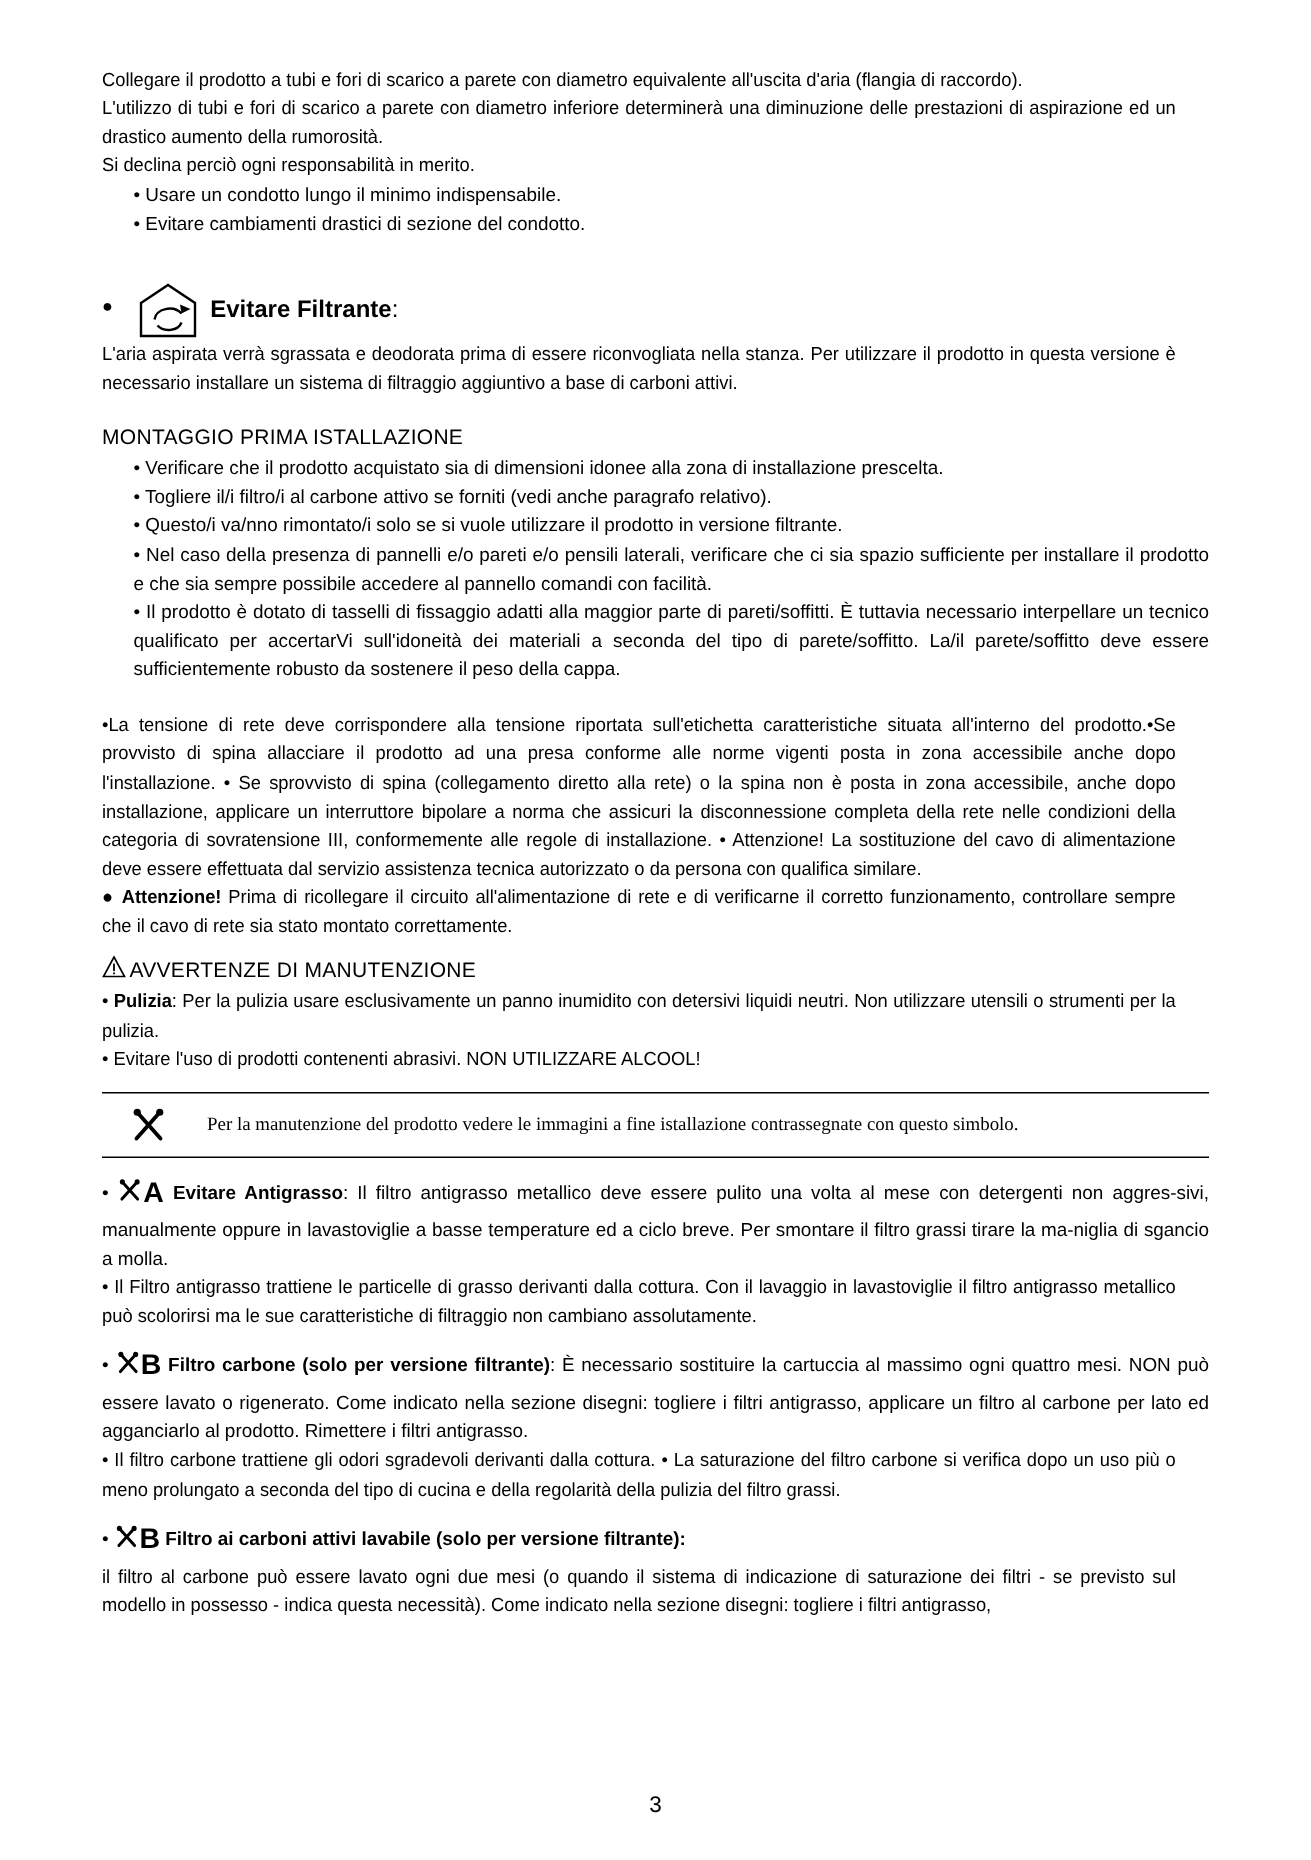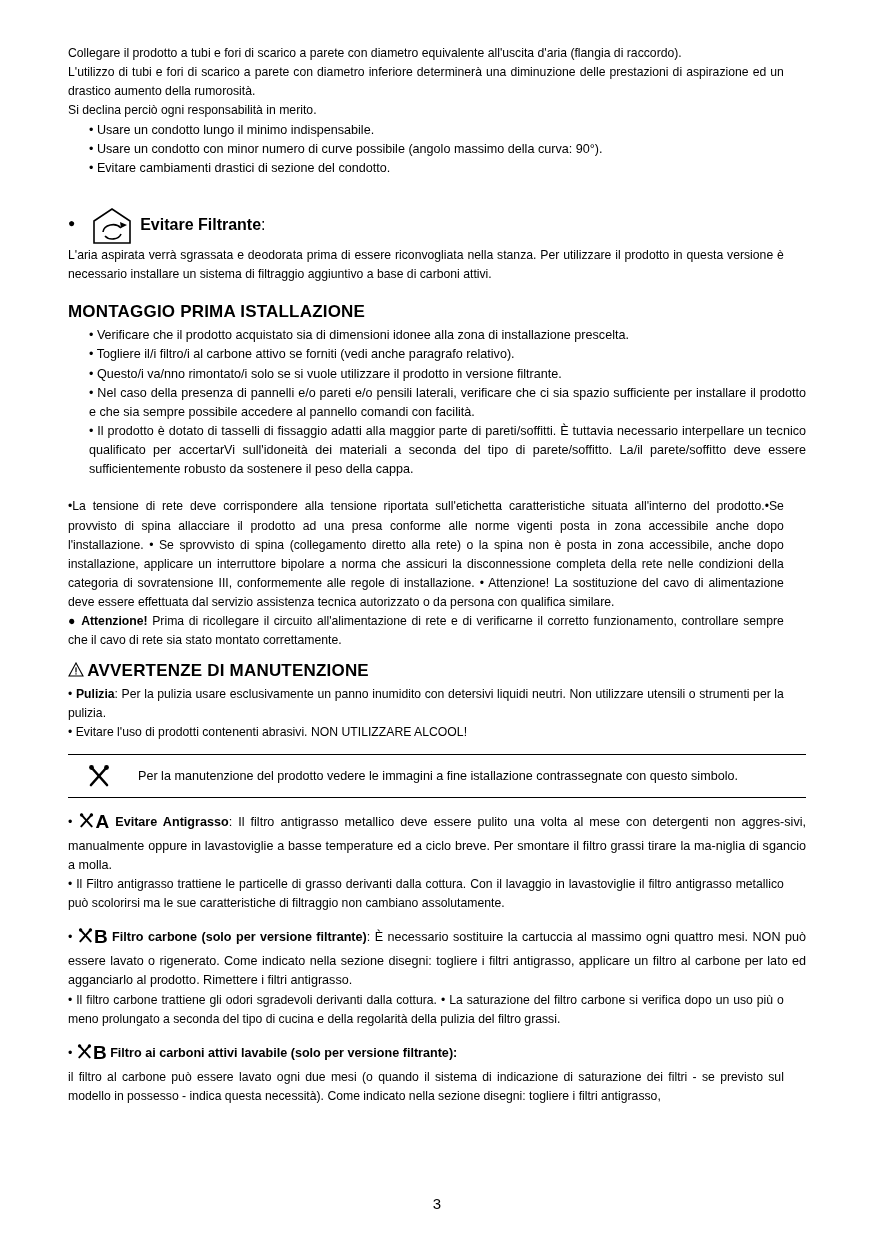--- a/index.html
+++ b/index.html
@@ -33,22 +33,22 @@
     font-stretch: semi-condensed;
     transform: scaleX(0.97);
     transform-origin: left center;
   }
   .block { margin-bottom: 0px; }
   .spacer-sm { height: 10px; }
   .spacer-md { height: 18px; }
   .spacer-lg { height: 26px; }
 
   h2.section {
-    font-size: 17px;
-    font-weight: bold;
+    font-size: 14px;
+    font-weight: normal;
     margin: 0 0 4px 0;
     letter-spacing: 0.2px;
     font-stretch: condensed;
   }
   .bullets div {
     font-size: 12.6px;
     line-height: 1.52;
     text-align: justify;
     margin-left: 21px;
   }
@@ -75,20 +75,21 @@
   
   .rule-box {
     border-top: 1.2px solid #000;
     border-bottom: 1.2px solid #000;
     padding: 8px 0 8px 0;
     margin-top: 12px;
     margin-bottom: 10px;
     display: flex;
     align-items: center;
     gap: 26px;
+    font-family: Liberation Serif, serif;
   }
   .rule-box .tool {
     margin-left: 18px;
     width: 26px;
     height: 26px;
     flex: none;
   }
   .rule-box .txt {
     font-size: 12.6px;
   }
@@ -131,21 +132,20 @@
 <body>
 
 <div class="page">
 
   <div class="block">
     <p class="condensed">Collegare il prodotto a tubi e fori di scarico a parete con diametro equivalente all'uscita d'aria (flangia di raccordo).</p>
     <p class="condensed">L'utilizzo di tubi e fori di scarico a parete con diametro inferiore determinerà una diminuzione delle prestazioni di aspirazione ed un drastico aumento della rumorosità.</p>
     <p class="condensed">Si declina perciò ogni responsabilità in merito.</p>
     <div class="bullets">
       <div>• Usare un condotto lungo il minimo indispensabile.</div>
-      <div>• Usare un condotto con minor numero di curve possibile (angolo massimo della curva: 90°).</div>
       <div>• Evitare cambiamenti drastici di sezione del condotto.</div>
     </div>
   </div>
 
   <div class="spacer-lg"></div>
 
   <div class="block">
     <div class="filtrante-row">
       <span class="dot-lead">●</span>
       <span class="icon-house">

